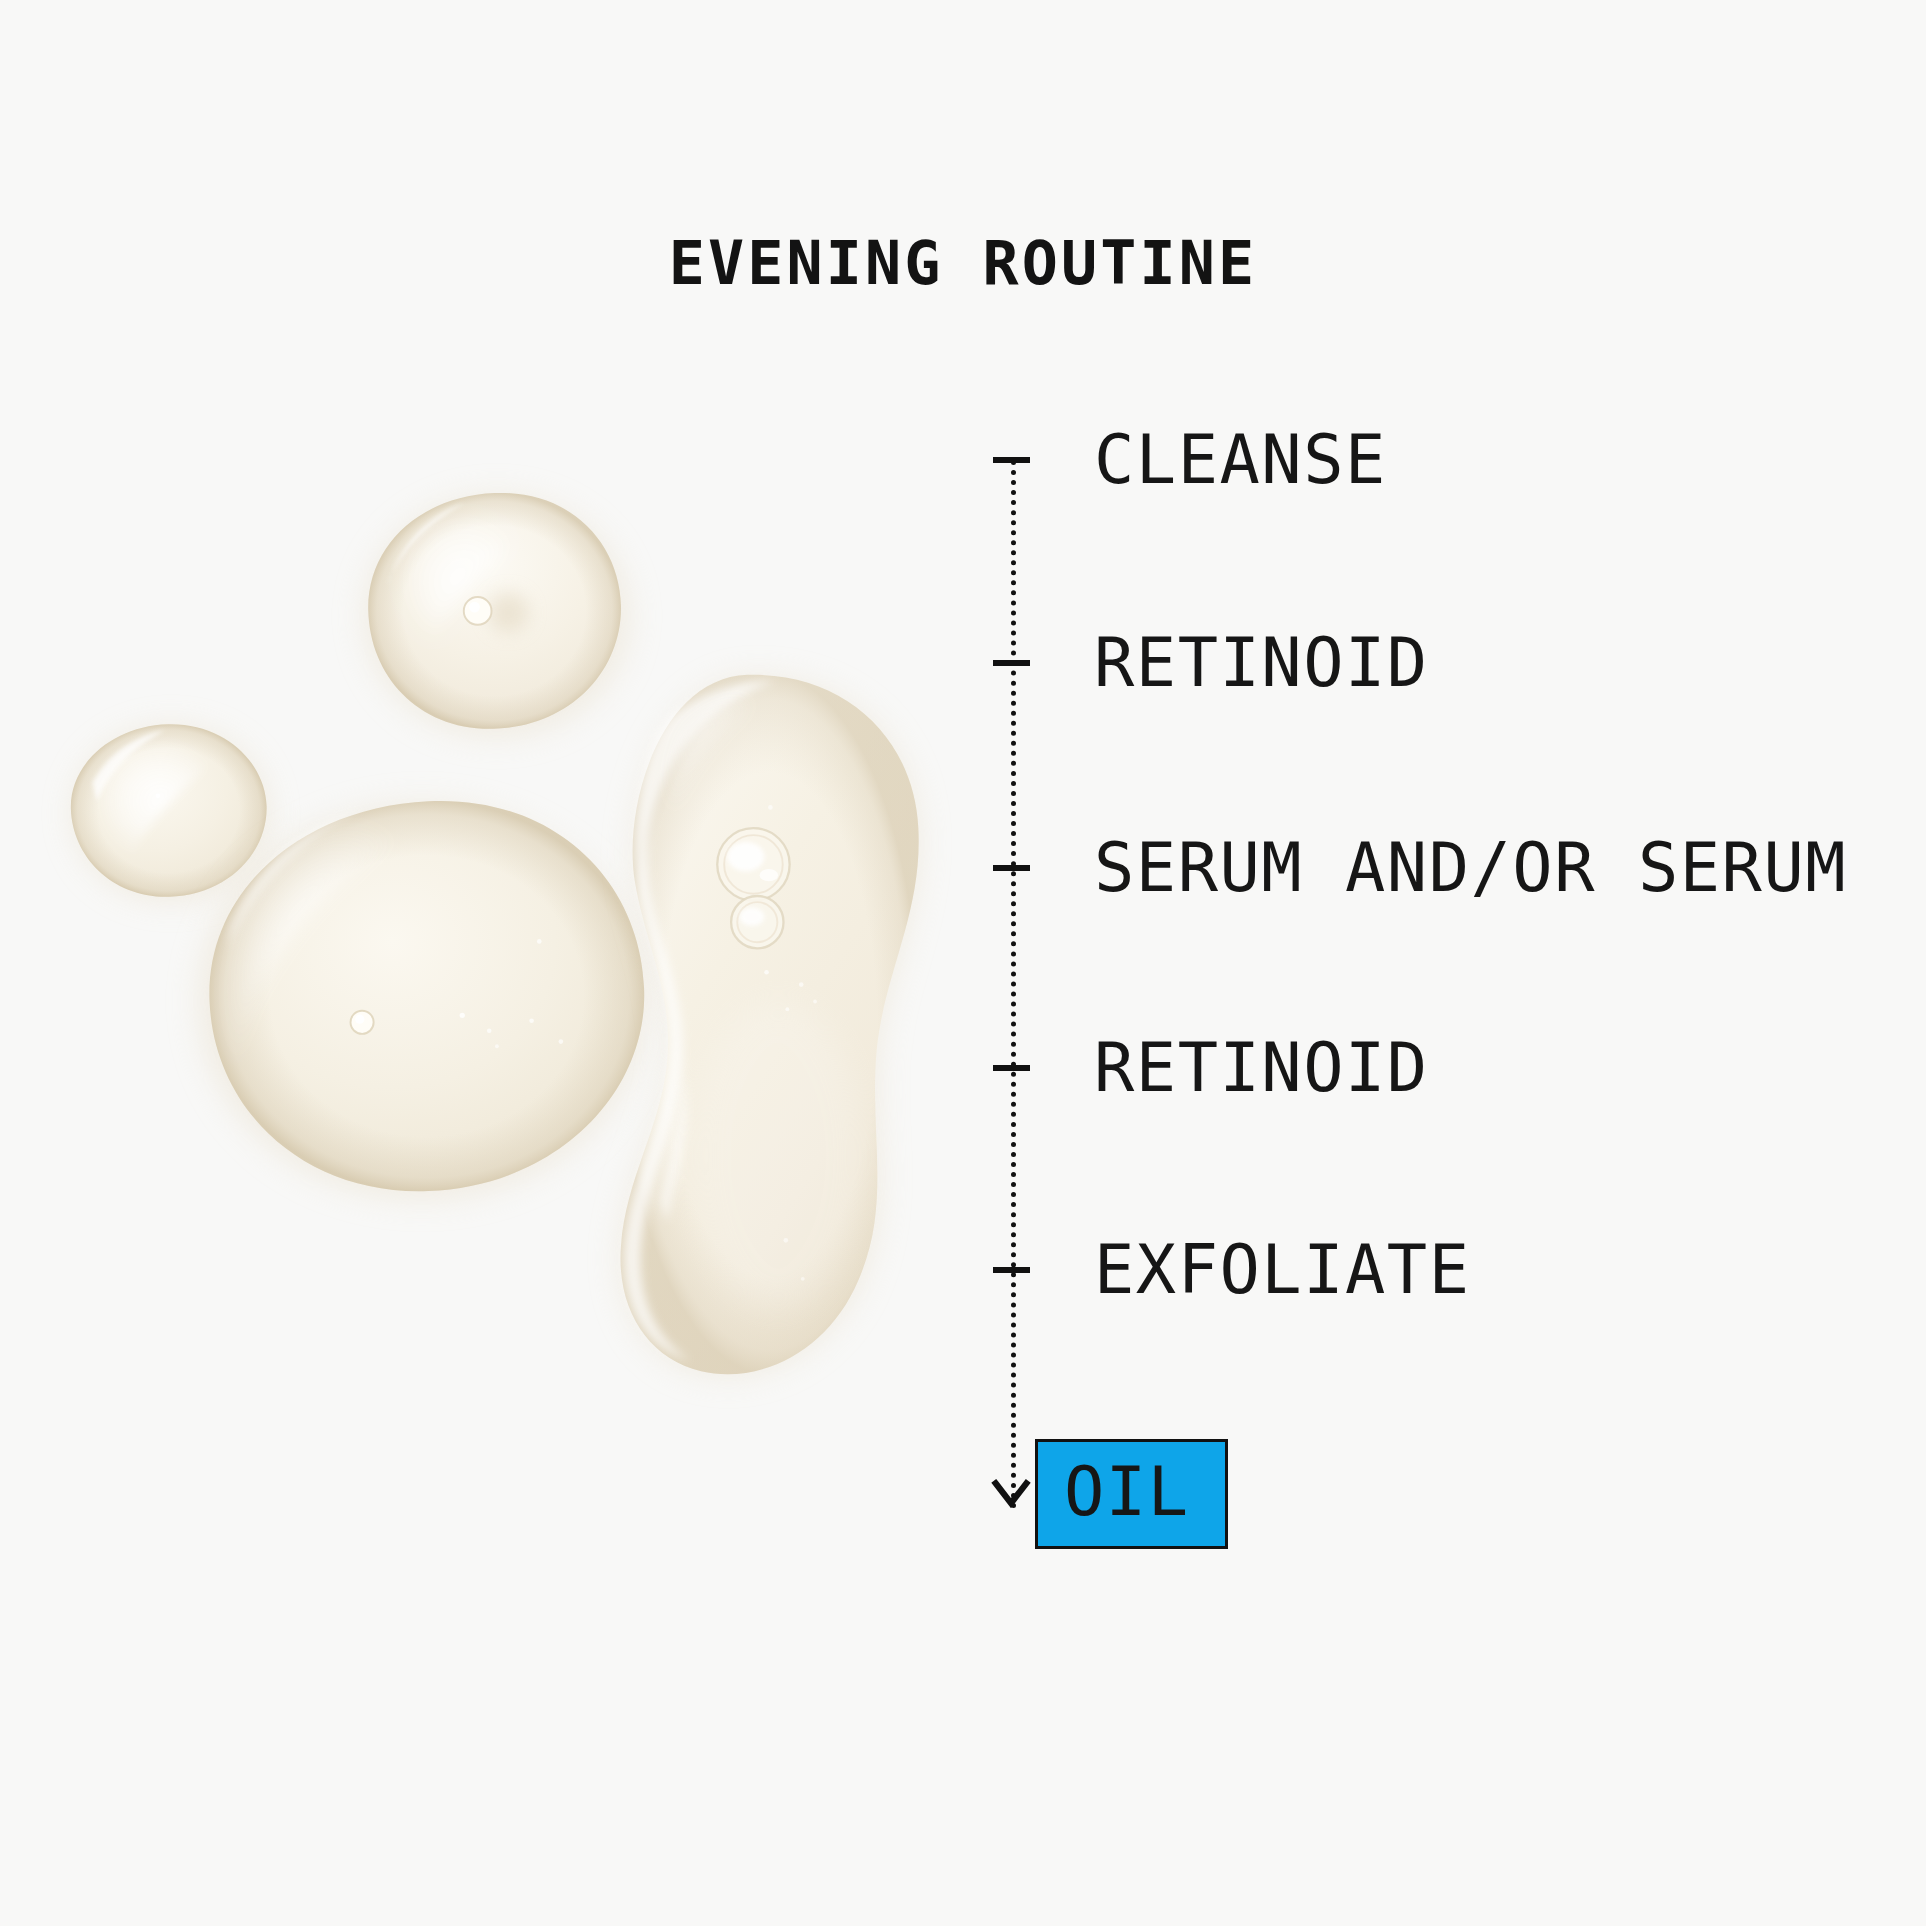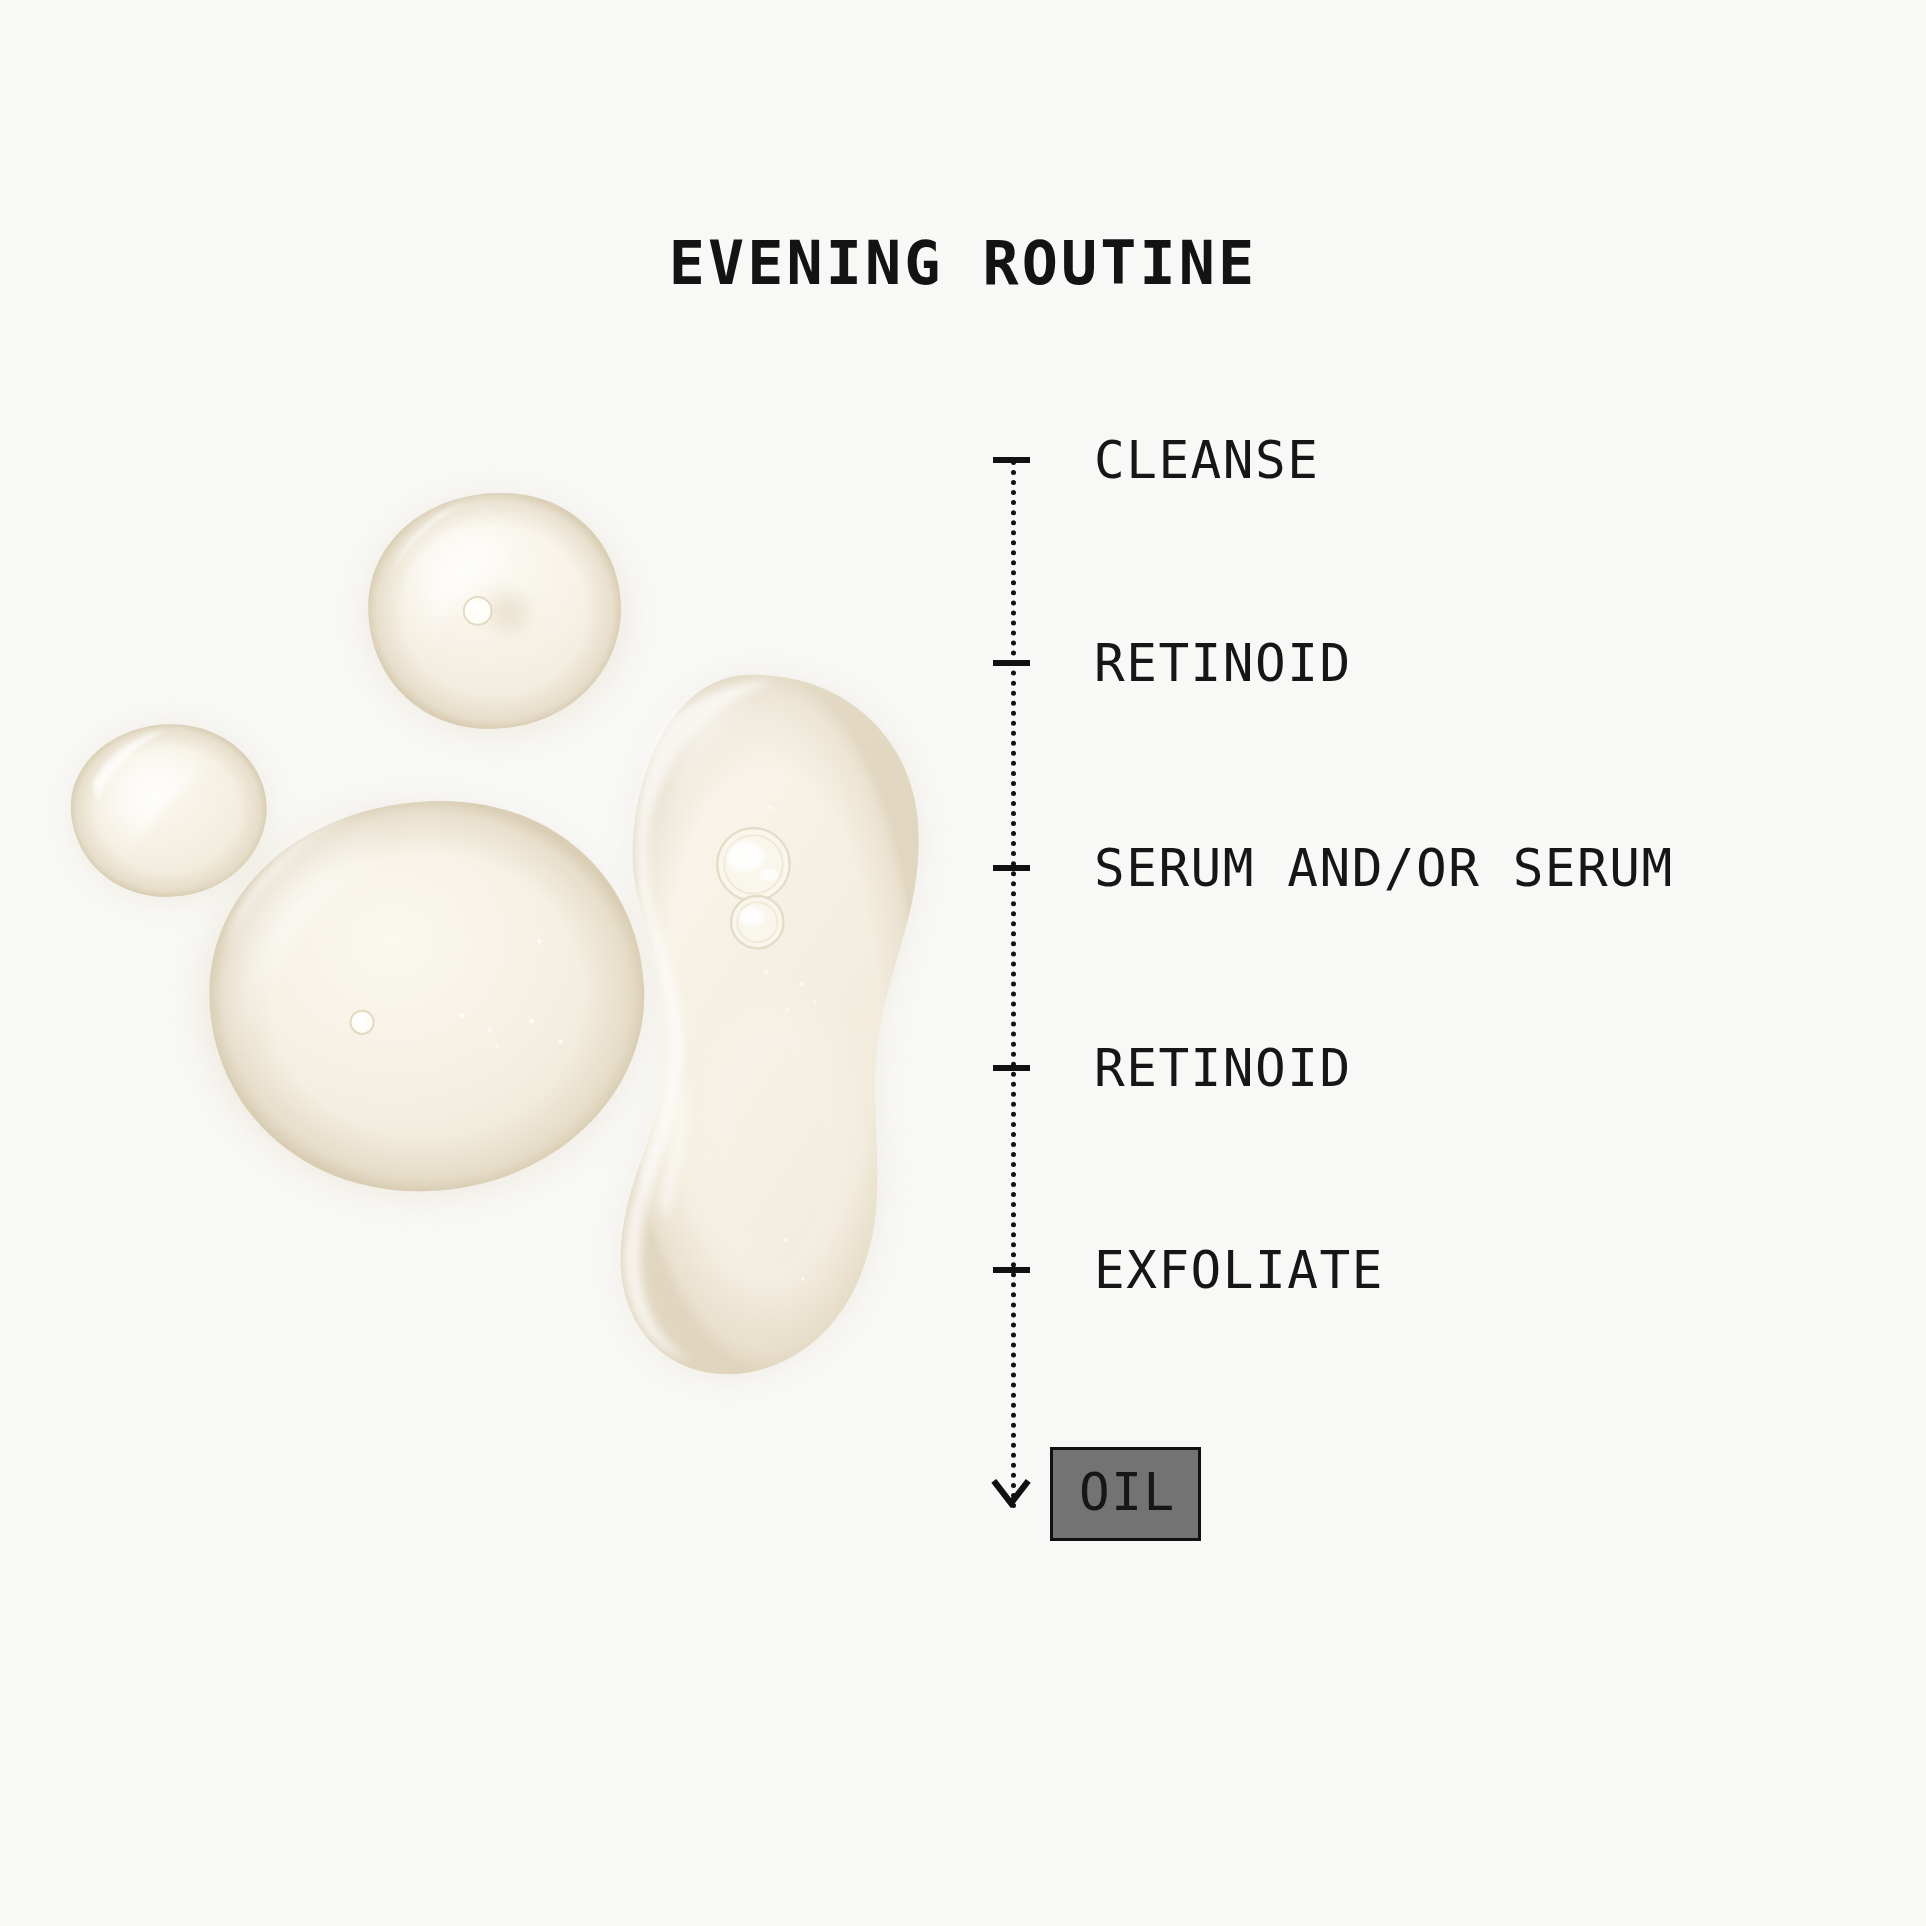--- a/index.html
+++ b/index.html
@@ -71,31 +71,31 @@
     height: 6.2px;
     background: #111111;
   }
   .step-label {
     position: absolute;
     left: 92px;
     top: 0;
     transform: translateY(-50%);
     font-family: "DejaVu Sans Mono", monospace;
     font-weight: 400;
-    font-size: 51px;
+    font-size: 67px;
     letter-spacing: 1.5px;
     color: #161616;
     white-space: pre;
     line-height: 1;
   }
   .step-label.boxed {
     border: 3.1px solid #111111;
-    padding: 17px 22px 20px 26px;
-    left: 48px;
-    background: #737373;
+    padding: 17px 35px 20px 26px;
+    left: 33px;
+    background: #0ea5e9;
   }
 </style>
 </head>
 <body>
 
 <div id="stage">
 
   <div id="title">EVENING ROUTINE</div>
 
   <svg id="blobs" viewBox="0 0 2500 2500" xmlns="http://www.w3.org/2000/svg">

